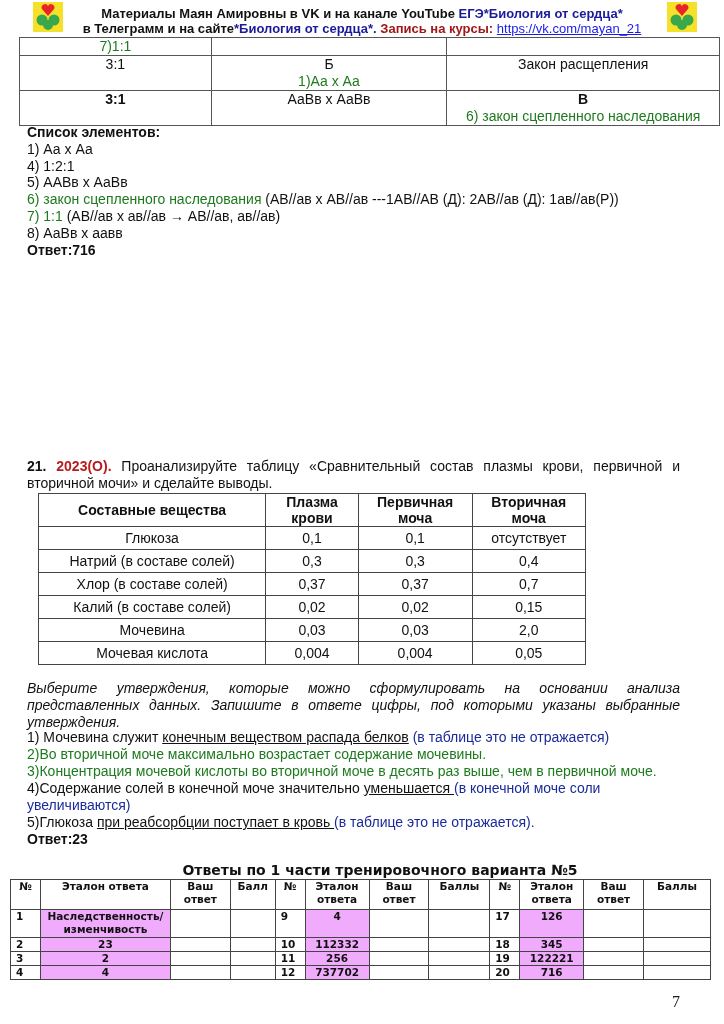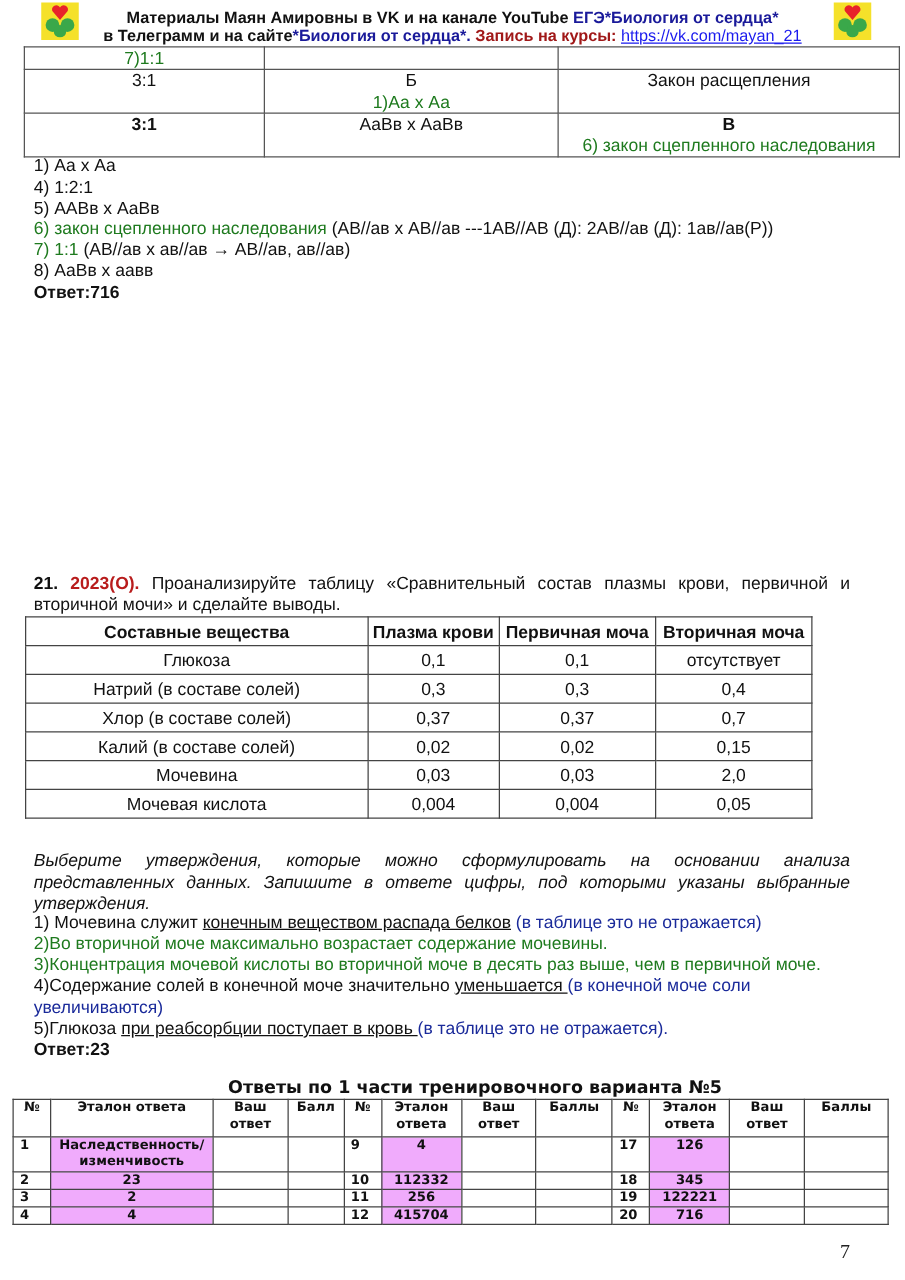--- a/index.html
+++ b/index.html
@@ -24,21 +24,21 @@
   .blue { color: #1a2a9a; margin-top: 16px; }
   .red { color: #b81c1c; }
   .bold { font-weight: bold; }
 
   
   .list { position: absolute; left: 27px; top: 124px; font-size: 14px; line-height: 16.8px; }
   .list div { white-space: nowrap; }
 
   
   .task { position: absolute; left: 27px; top: 458px; width: 653px; font-size: 14px; line-height: 17px; text-align: justify; }
-  .t2 { position: absolute; left: 20px; top: 493px; width: 630px; font-size: 14px; }
+  .t2 { position: absolute; left: 38px; top: 493px; width: 548px; font-size: 14px; }
   .t2 td, .t2 th { border: 1px solid #444; text-align: center; height: 22px; padding: 0; }
   .t2 th { font-weight: bold; }
   .t2 .c0 { width: 280px; }
   .t2 .c1 { width: 106px; }
   .t2 .c2 { width: 126px; }
   .t2 .c3 { width: 126px; }
 
   .instr { position: absolute; left: 27px; top: 680px; width: 653px; font-size: 14px; line-height: 17px;
            font-style: italic; text-align: justify; }
   .stmts { position: absolute; left: 27px; top: 729px; width: 653px; font-size: 14px; line-height: 17px; }
@@ -111,20 +111,21 @@
     <td>АаВв х АаВв</td>
     <td>
           <div class="bold">В</div>
           <div class="green">6) закон сцепленного наследования</div>
         </td>
   </tr>
 </tbody>
   </table>
 
 <div class="list">
+  <div class="bold">Список элементов:</div>
   <div><span class="green"></span><span> 1) Аа х Аа</span></div>
   <div><span class="green"></span><span> 4) 1:2:1</span></div>
   <div><span class="green"></span><span> 5) ААВв х АаВв</span></div>
   <div><span class="green"> 6) закон сцепленного наследования</span><span> (АВ//ав х АВ//ав ---1АВ//АВ (Д): 2АВ//ав (Д): 1ав//ав(Р))</span></div>
   <div><span class="green"> 7) 1:1</span><span> (АВ//ав х ав//ав → АВ//ав, ав//ав)</span></div>
   <div><span class="green"></span><span> 8) АаВв х аавв</span></div>
   <div class="bold">Ответ:716</div>
 </div>
 
 <div class="task">
@@ -262,21 +263,21 @@
     <td class="yl">122221</td>
     <td></td>
         <td></td>
   </tr>
   <tr style="height:14px;">
     <td class="num">4</td>
     <td class="yl">4</td>
     <td></td>
         <td></td>
     <td class="num">12</td>
-    <td class="yl">415704</td>
+    <td class="yl">737702</td>
     <td></td>
         <td></td>
     <td class="num">20</td>
     <td class="yl">716</td>
     <td></td>
         <td></td>
   </tr>
 </tbody>
   </table>
 

